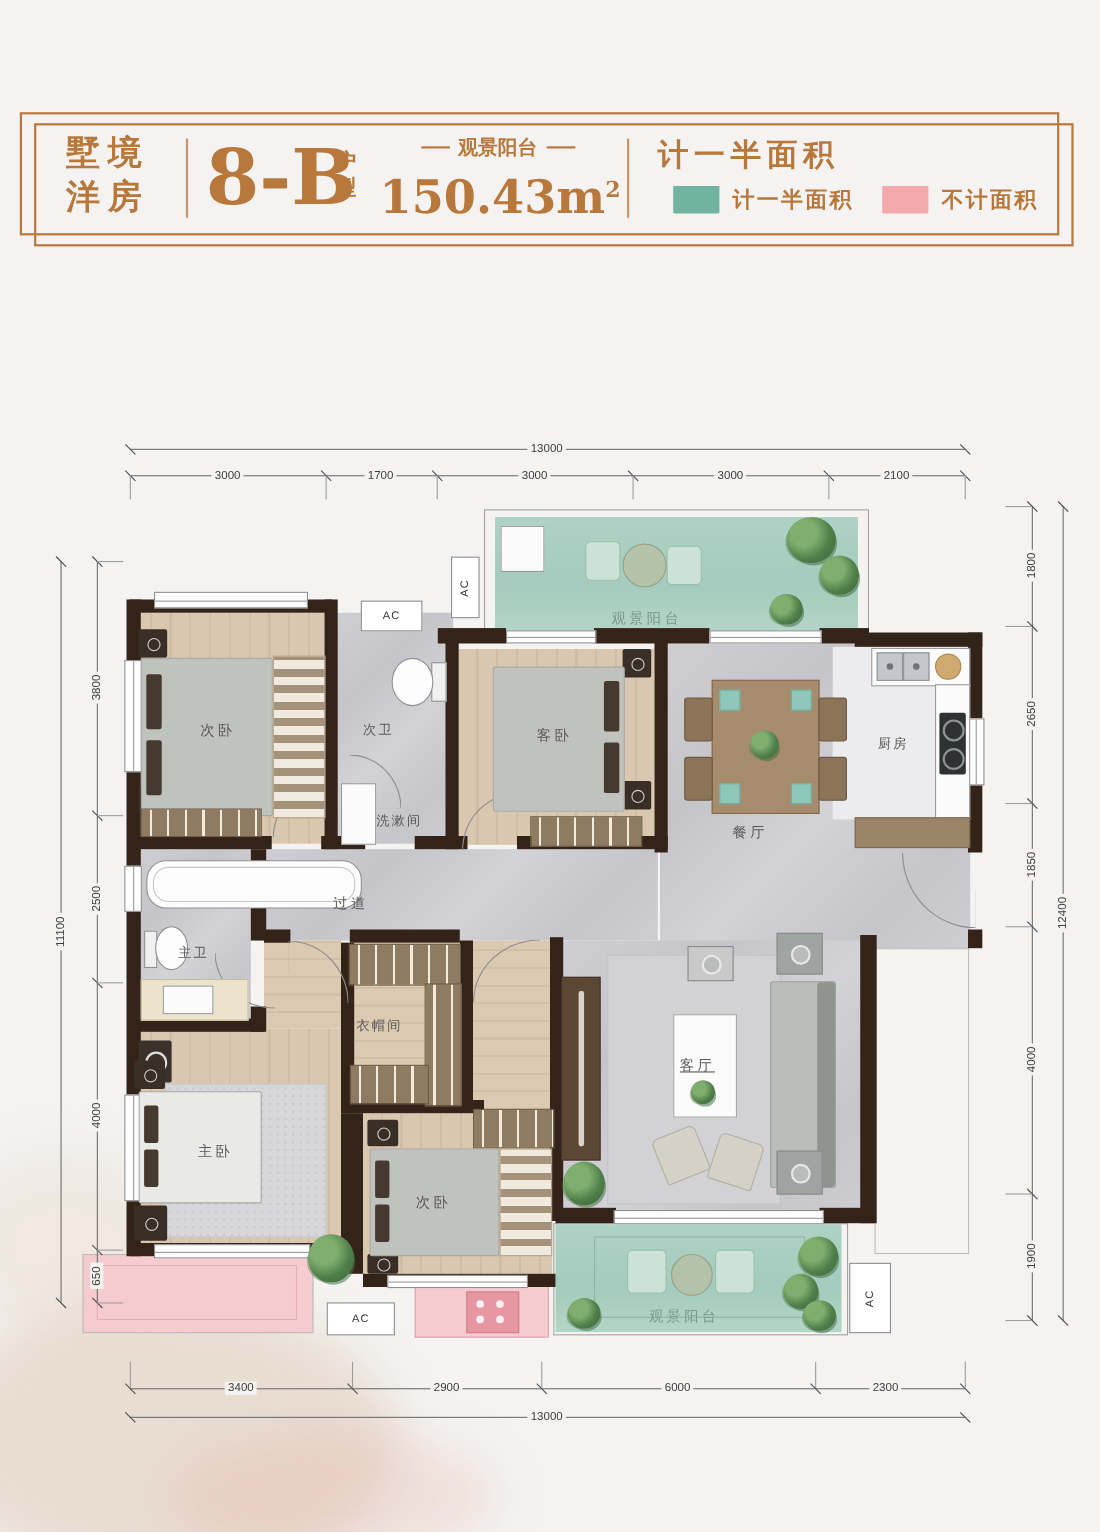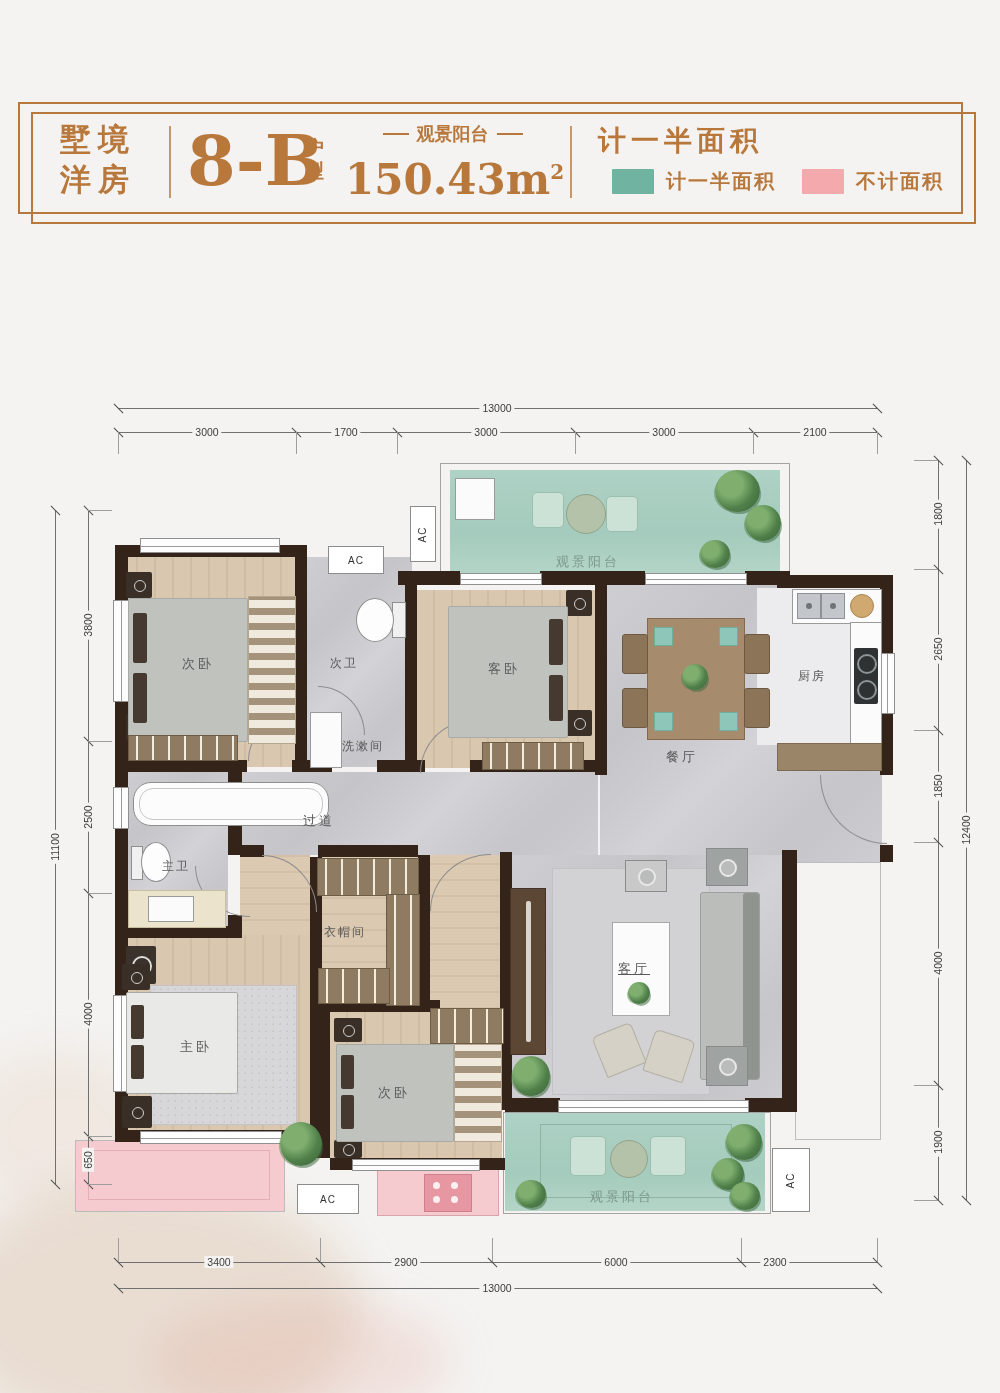--- a/index.html
+++ b/index.html
@@ -410,21 +410,21 @@
     <div class="tick" style="left:735px;top:1262px;"></div>
     <div class="tick" style="left:871px;top:1262px;"></div>
     <div class="ext" style="left:118px;top:1238px;width:1px;height:24px;"></div>
     <div class="ext" style="left:320px;top:1238px;width:1px;height:24px;"></div>
     <div class="ext" style="left:492px;top:1238px;width:1px;height:24px;"></div>
     <div class="ext" style="left:741px;top:1238px;width:1px;height:24px;"></div>
     <div class="ext" style="left:877px;top:1238px;width:1px;height:24px;"></div>
     <span class="dim-label" style="left:219px;top:1262px;">3400</span>
     <span class="dim-label" style="left:406px;top:1262px;">2900</span>
     <span class="dim-label" style="left:616px;top:1262px;">6000</span>
-    <span class="dim-label" style="left:775px;top:1262px;">2300</span>
+    <span class="dim-label" style="left:805px;top:1262px;">2300</span>
     <div class="dline" style="left:118px;top:1288px;width:759px;height:1px;"></div>
     <div class="tick" style="left:112px;top:1288px;"></div>
     <div class="tick" style="left:871px;top:1288px;"></div>
     <span class="dim-label" style="left:497px;top:1288px;">13000</span>
 
     <div class="dline" style="left:88px;top:510px;width:1px;height:674px;"></div>
     <div class="tick" style="left:82px;top:510px;"></div>
     <div class="tick" style="left:82px;top:741px;"></div>
     <div class="tick" style="left:82px;top:893px;"></div>
     <div class="tick" style="left:82px;top:1136px;"></div>

